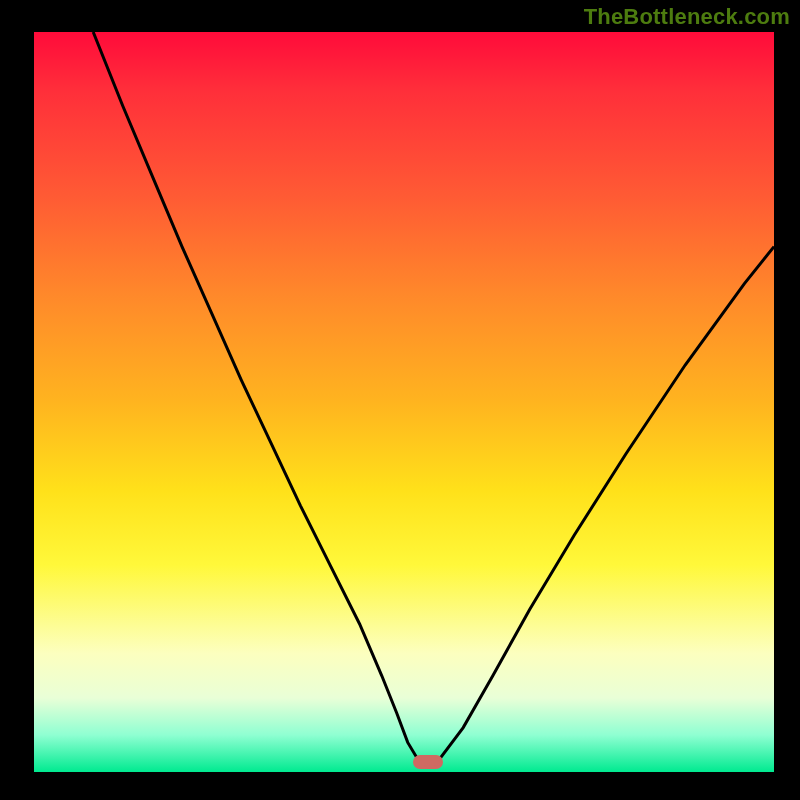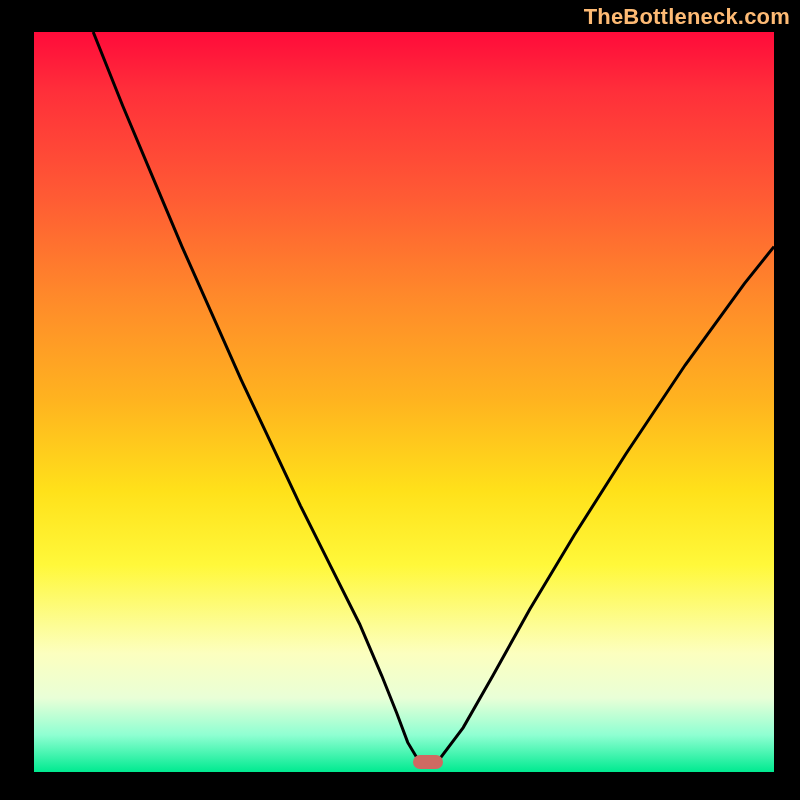--- a/index.html
+++ b/index.html
@@ -16,21 +16,21 @@
     left: 0;
     top: 0;
     width: 800px;
     height: 800px;
     background: #000;
   }
   .watermark {
     position: absolute;
     top: 4px;
     right: 10px;
-    color: #fdba74;
+    color: #4d7c0f;
     font-size: 22px;
     font-weight: 600;
     letter-spacing: 0.2px;
     margin-left: 12px;
   }
   .plot-outer {
     position: absolute;
     left: 34px;
     top: 32px;
     width: 740px;

